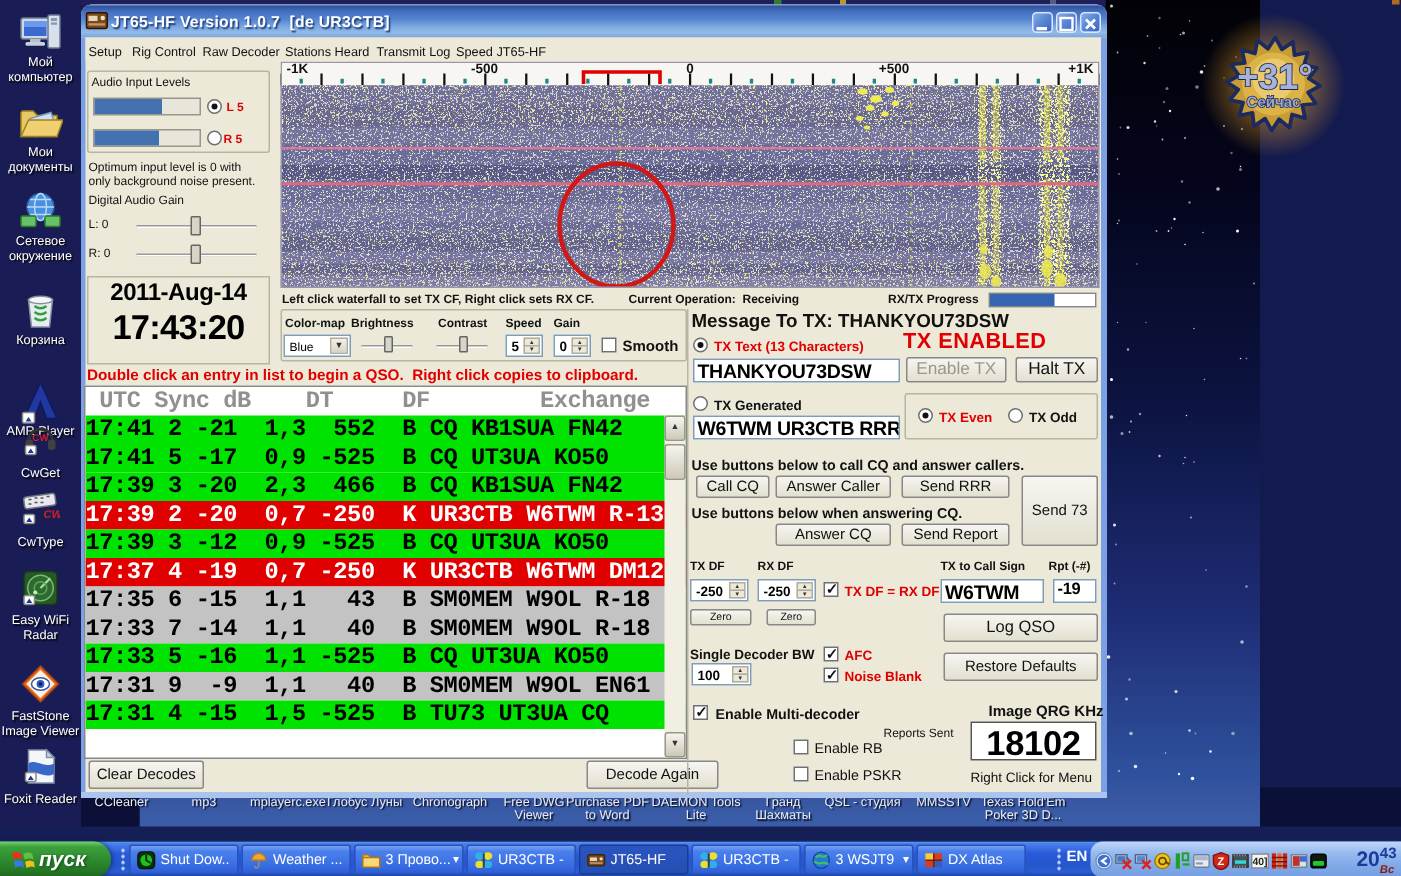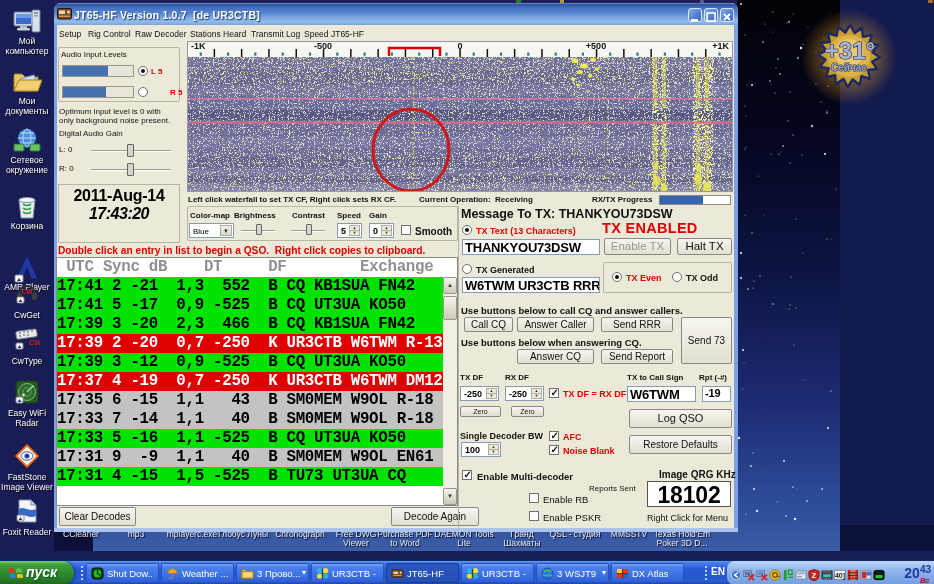--- a/index.html
+++ b/index.html
@@ -30,21 +30,21 @@
 .labb{position:absolute;font-size:8px;font-weight:bold;color:#111;white-space:nowrap;}
 .red{color:#e00000;}
 .pbar{position:absolute;height:12px;background:#e8e6da;border:1px solid #9a968a;}
 .pfill{height:100%;background:#4472b0;}
 .radio{position:absolute;width:10px;height:10px;border-radius:50%;background:#fff;border:1px solid #707070;}
 .radio.on:after{content:'';position:absolute;left:2px;top:2px;width:4px;height:4px;border-radius:50%;background:#111;}
 .slider{position:absolute;height:2px;background:#999;border-bottom:1px solid #fff;}
 .sthumb{position:absolute;width:7px;height:13px;background:#d8d4c8;border:1px solid #666;border-radius:1px;}
 #date{position:absolute;left:58px;top:184px;width:122px;height:59px;border:1px solid #b9b5a3;text-align:center;}
 #date .d1{font-size:16px;font-weight:bold;margin-top:2px;letter-spacing:-0.3px;}
-#date .d2{font-size:16px;font-weight:bold;margin-top:0px;letter-spacing:-0.5px;font-style:italic;}
+#date .d2{font-size:23px;font-weight:bold;margin-top:0px;letter-spacing:-0.5px;}
 #wf{left:187px;top:41px;}
 .stat{position:absolute;font-size:8px;font-weight:bold;color:#111;white-space:nowrap;}
 #prog{left:659px;top:195px;width:72px;height:10px;border:1px solid #888;background:#fff;}
 #prog .pf{width:43px;height:100%;background:#3565b0;}
 .combo{position:absolute;background:#fff;border:1px solid #7f9db9;font-size:8px;}
 .cArr{position:absolute;right:1px;top:1px;bottom:1px;width:12px;background:linear-gradient(180deg,#f2f1ea,#d8d4c4);border:1px solid #b0aca0;font-size:6px;text-align:center;color:#333;line-height:11px;}
 .spin{position:absolute;background:#fff;border:1px solid #7f9db9;font-size:9px;font-weight:bold;}
 .spin .v{position:absolute;left:3px;top:2px;}
 .sArr{position:absolute;right:1px;width:11px;height:6px;background:#ece9d8;border:1px solid #b0aca0;font-size:4px;line-height:4px;text-align:center;color:#333;}
 .cb{position:absolute;width:10px;height:10px;background:#fff;border:1px solid #707070;}
@@ -337,21 +337,21 @@
 <div class="lab" style="left:61px;top:50px;">Audio Input Levels</div>
 <div class="pbar" style="left:62px;top:65px;width:72px;">
     <div class="pfill" style="width:45px;"></div>
   </div>
 <div class="radio on" style="left:138px;top:66px;"></div>
 <div class="labb red" style="left:151px;top:67px;">L 5</div>
 <div class="pbar" style="left:62px;top:86px;width:72px;">
     <div class="pfill" style="width:43px;"></div>
   </div>
 <div class="radio" style="left:138px;top:87px;"></div>
-<div class="labb red" style="left:157px;top:88px;padding-left:13px;">R 5</div>
+<div class="labb red" style="left:136px;top:88px;padding-left:13px;">R 5</div>
 <div class="lab" style="left:59px;top:107px;">Optimum input level is 0 with</div>
 <div class="lab" style="left:59px;top:116px;">only background noise present.</div>
 <div class="lab" style="left:59px;top:129px;">Digital Audio Gain</div>
 <div class="lab" style="left:59px;top:145px;">L: 0</div>
 <div class="slider" style="left:91px;top:150px;width:80px;"></div>
 <div class="sthumb" style="left:127px;top:144px;"></div>
 <div class="lab" style="left:59px;top:164px;">R: 0</div>
 <div class="slider" style="left:91px;top:169px;width:80px;"></div>
 <div class="sthumb" style="left:127px;top:163px;"></div>
 <div id="date">

